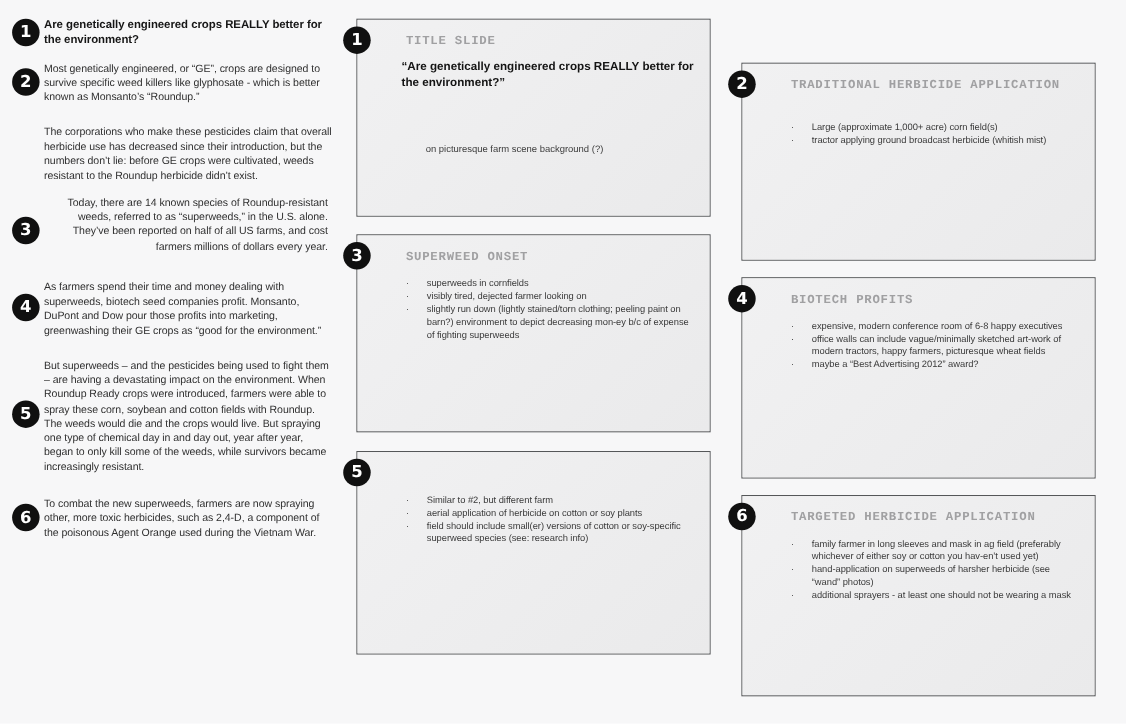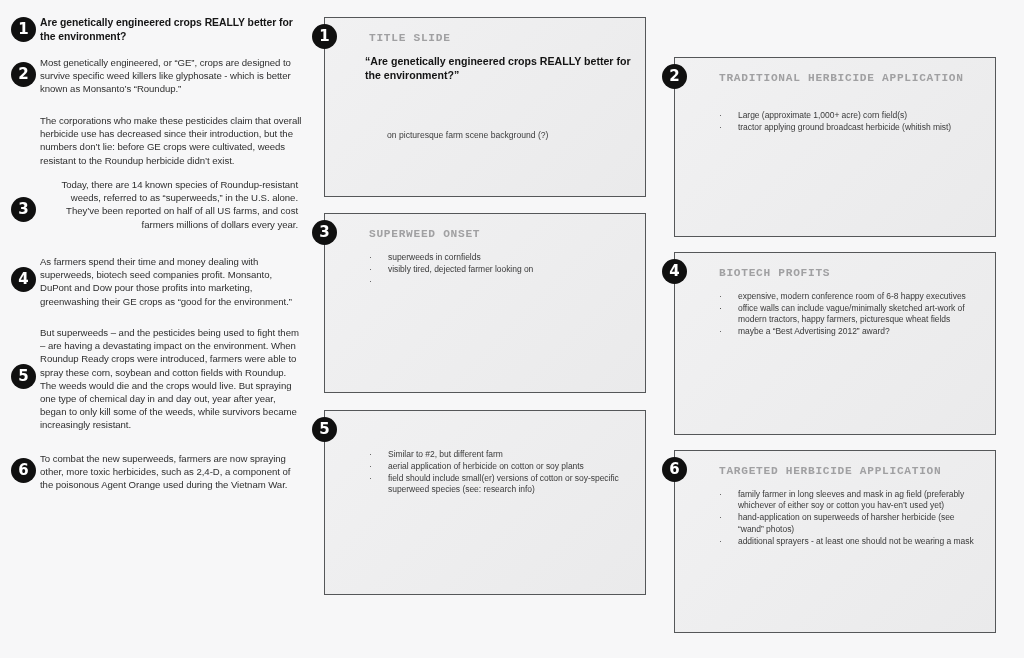--- a/index.html
+++ b/index.html
@@ -167,20 +167,21 @@
       <li>
         <span class="dot">·</span>
         <span>superweeds in cornfields</span>
       </li>
       <li>
         <span class="dot">·</span>
         <span>visibly tired, dejected farmer looking on</span>
       </li>
       <li>
         <span class="dot">·</span>
+        <span>slightly run down (lightly stained/torn clothing; peeling paint on barn?) environment to depict decreasing mon-ey b/c of expense of fighting superweeds</span>
       </li>
     </ul>
   </div>
 
   <div class="panel" style="left:324px; top:410px; width:322px; height:185px;">
     <div class="panel-inner"></div>
     <div class="badge panel-badge">5</div>
     <ul class="bullets" style="left:44px; top:38px; width:258px;">
       <li>
         <span class="dot">·</span>

